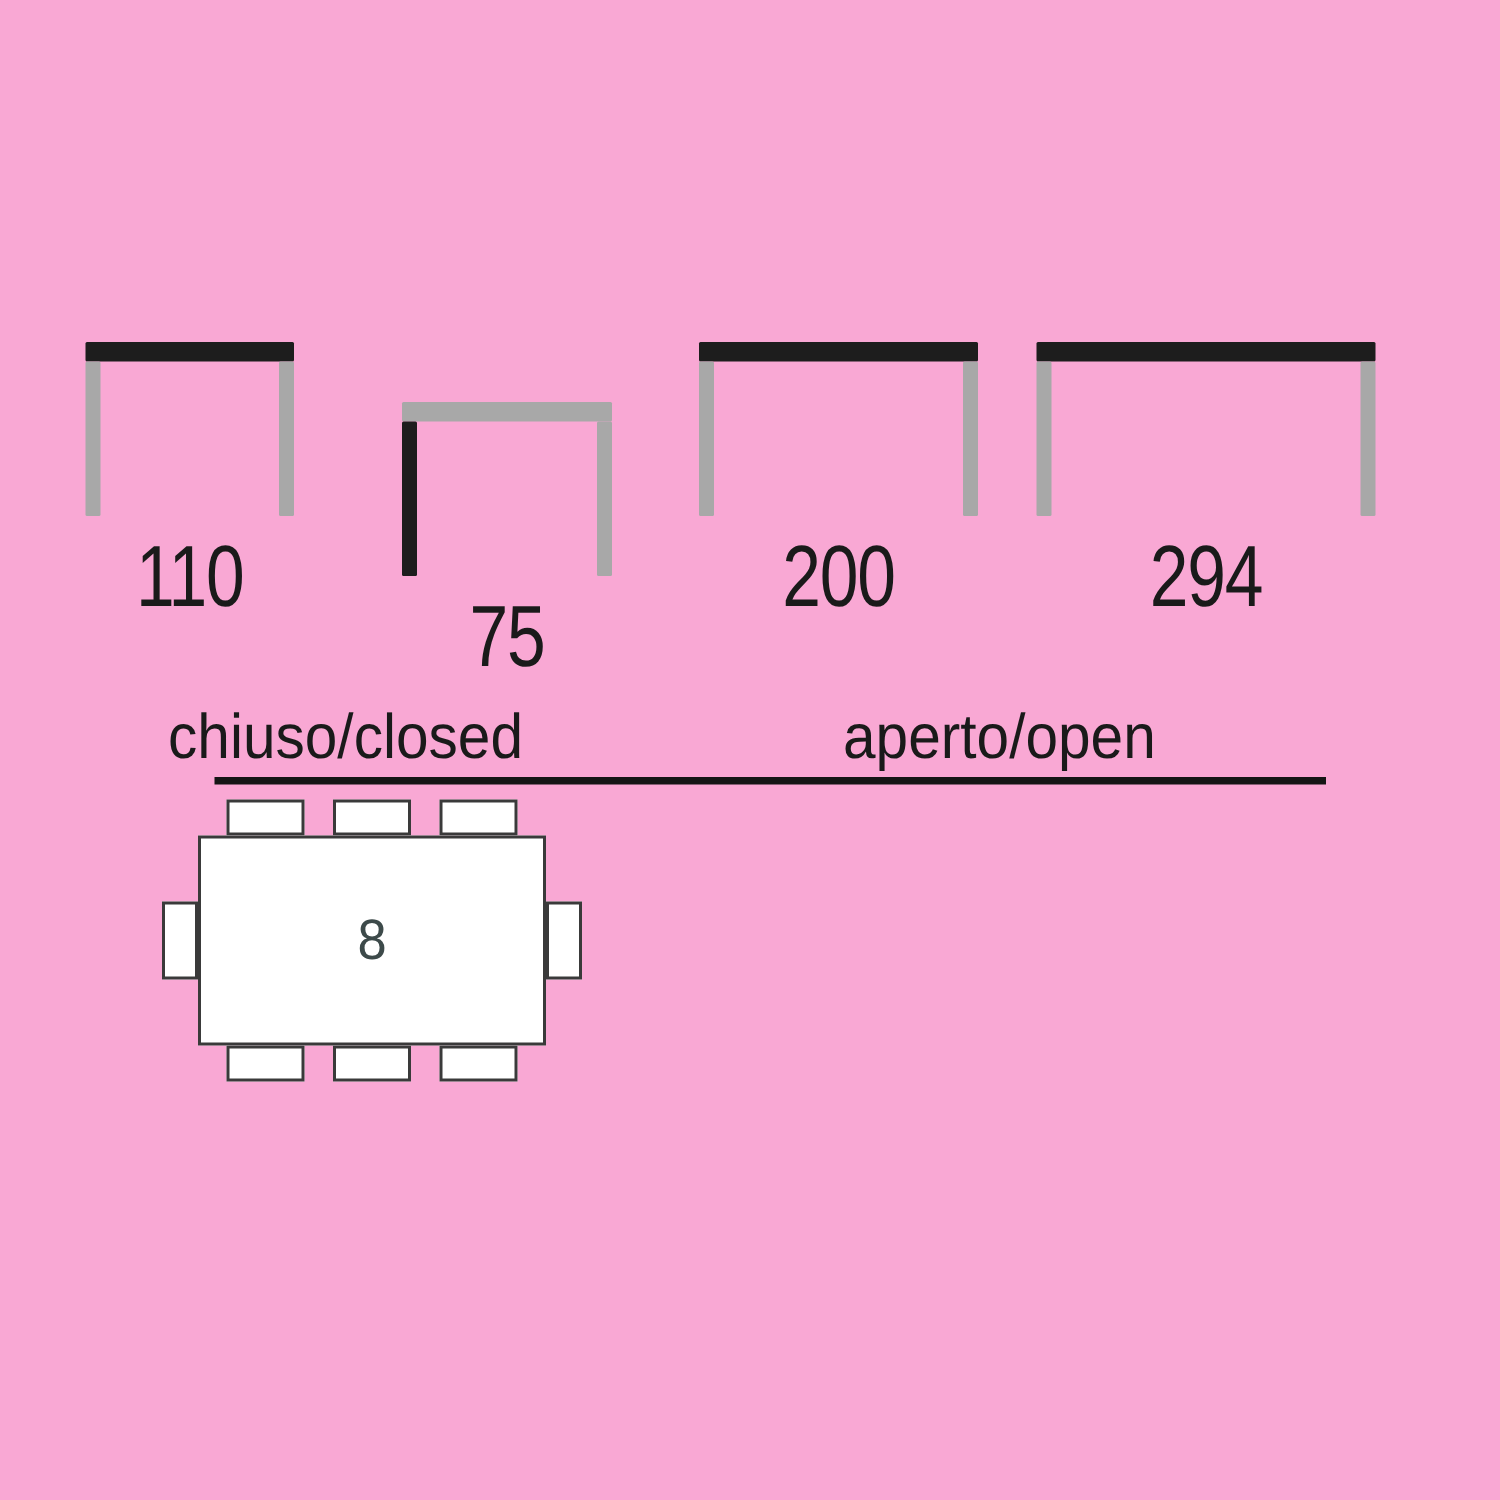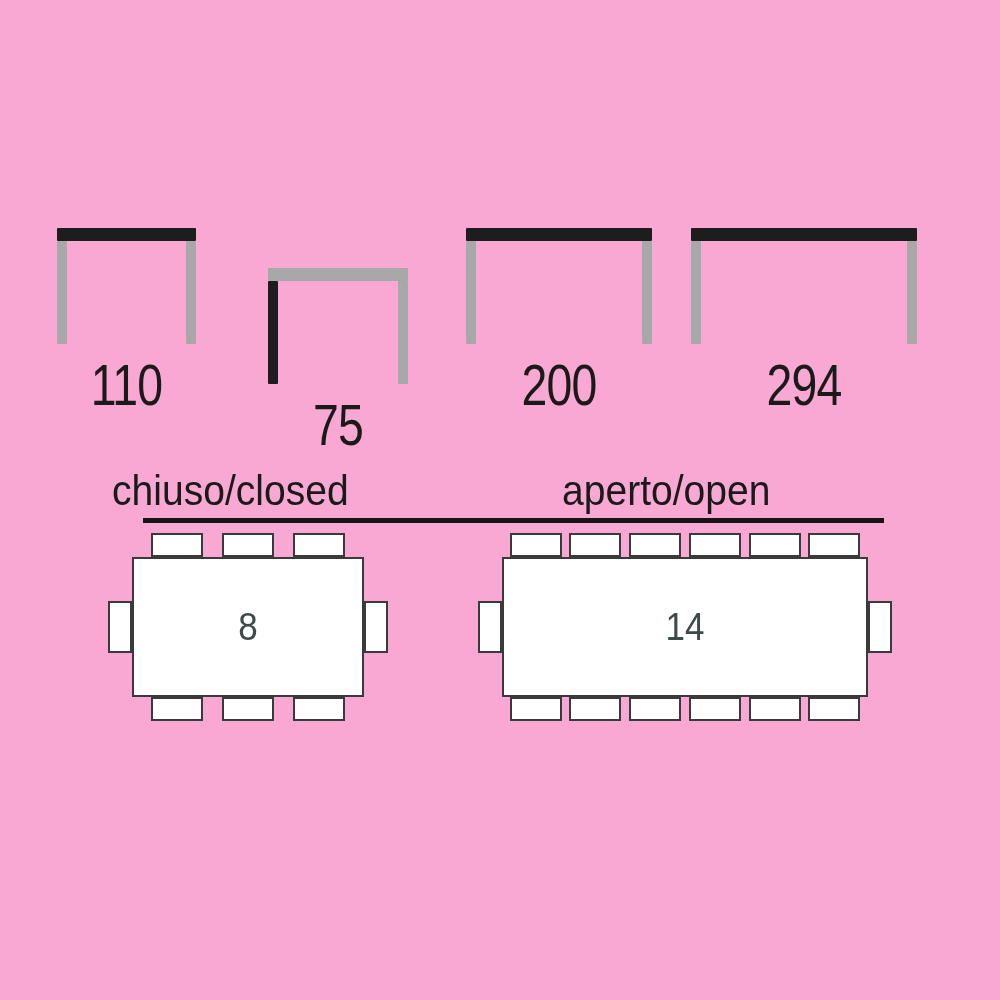--- a/index.html
+++ b/index.html
@@ -147,32 +147,14 @@
       <div class="seat" style="width: 52px; height: 24px; left: 43px; top: 0px;"></div>
       <div class="seat" style="width: 52px; height: 24px; left: 114px; top: 0px;"></div>
       <div class="seat" style="width: 52px; height: 24px; left: 185px; top: 0px;"></div>
       <div class="seat" style="width: 52px; height: 24px; left: 43px; top: 164px;"></div>
       <div class="seat" style="width: 52px; height: 24px; left: 114px; top: 164px;"></div>
       <div class="seat" style="width: 52px; height: 24px; left: 185px; top: 164px;"></div>
       <div class="seat" style="width: 24px; height: 52px; left: 0px; top: 68px;"></div>
       <div class="seat" style="width: 24px; height: 52px; left: 256px; top: 68px;"></div>
       <div class="seat-count" style="left: 24px; top: 75px; width: 232px;">8</div>
     </div>
-  <div class="plan" id="plan-open" style="left: 478px; top: 533px; width: 414px; height: 188px;">
-      <div class="table-top" style="left: 24px; top: 24px; width: 366px; height: 140px;"></div>
-      <div class="seat" style="width: 52px; height: 24px; left: 31.7143px; top: 0px;"></div>
-      <div class="seat" style="width: 52px; height: 24px; left: 91.4286px; top: 0px;"></div>
-      <div class="seat" style="width: 52px; height: 24px; left: 151.143px; top: 0px;"></div>
-      <div class="seat" style="width: 52px; height: 24px; left: 210.857px; top: 0px;"></div>
-      <div class="seat" style="width: 52px; height: 24px; left: 270.571px; top: 0px;"></div>
-      <div class="seat" style="width: 52px; height: 24px; left: 330.286px; top: 0px;"></div>
-      <div class="seat" style="width: 52px; height: 24px; left: 31.7143px; top: 164px;"></div>
-      <div class="seat" style="width: 52px; height: 24px; left: 91.4286px; top: 164px;"></div>
-      <div class="seat" style="width: 52px; height: 24px; left: 151.143px; top: 164px;"></div>
-      <div class="seat" style="width: 52px; height: 24px; left: 210.857px; top: 164px;"></div>
-      <div class="seat" style="width: 52px; height: 24px; left: 270.571px; top: 164px;"></div>
-      <div class="seat" style="width: 52px; height: 24px; left: 330.286px; top: 164px;"></div>
-      <div class="seat" style="width: 24px; height: 52px; left: 0px; top: 68px;"></div>
-      <div class="seat" style="width: 24px; height: 52px; left: 390px; top: 68px;"></div>
-      <div class="seat-count" style="left: 24px; top: 75px; width: 366px;">14</div>
-    </div>
 
 </div>
 
 </body></html>

